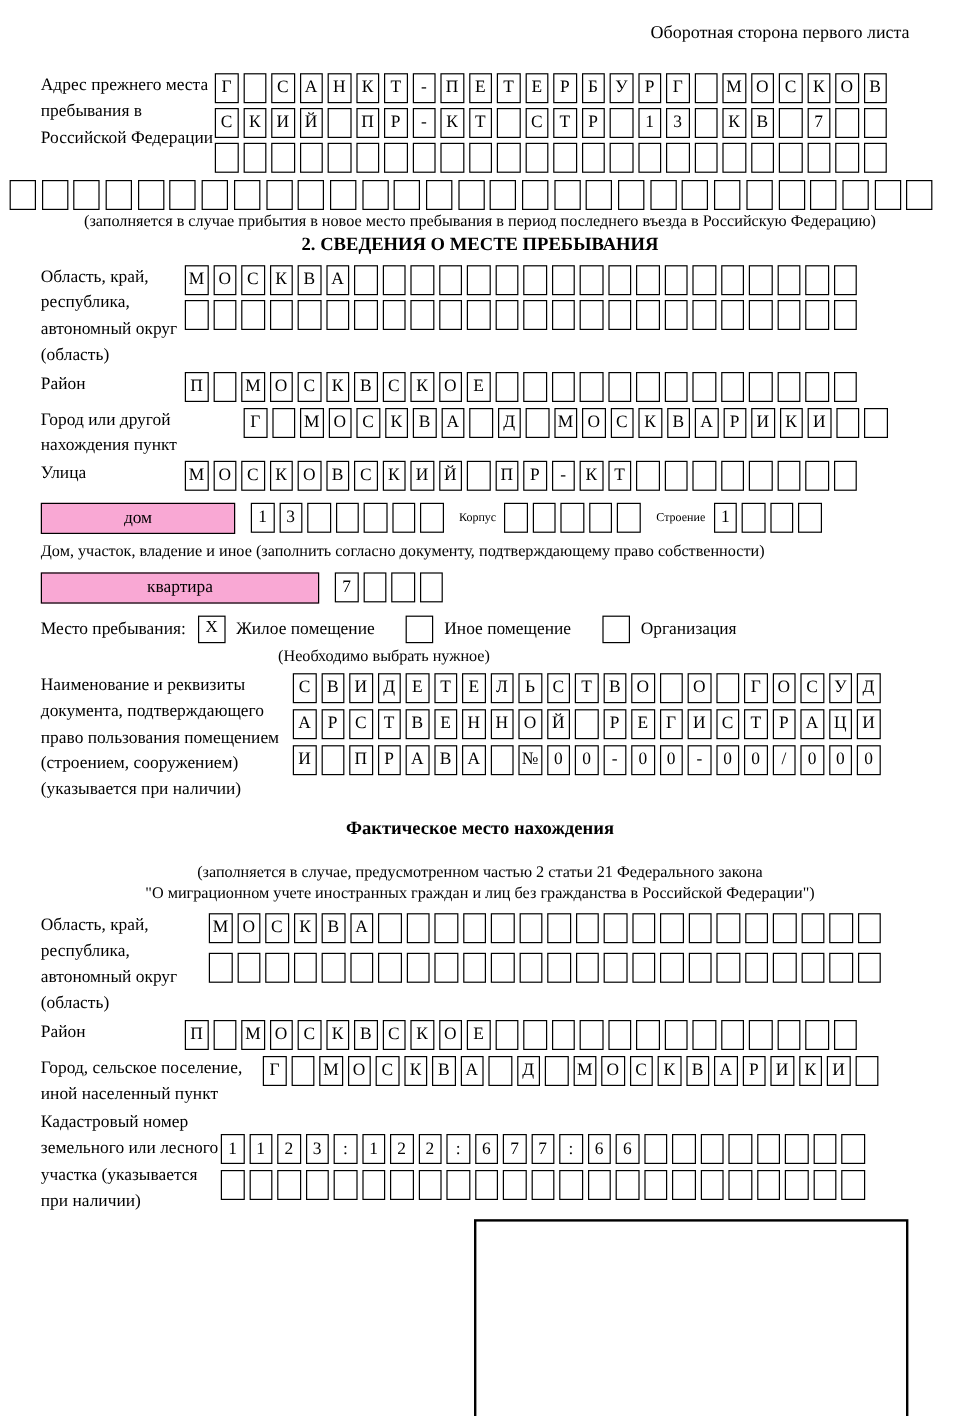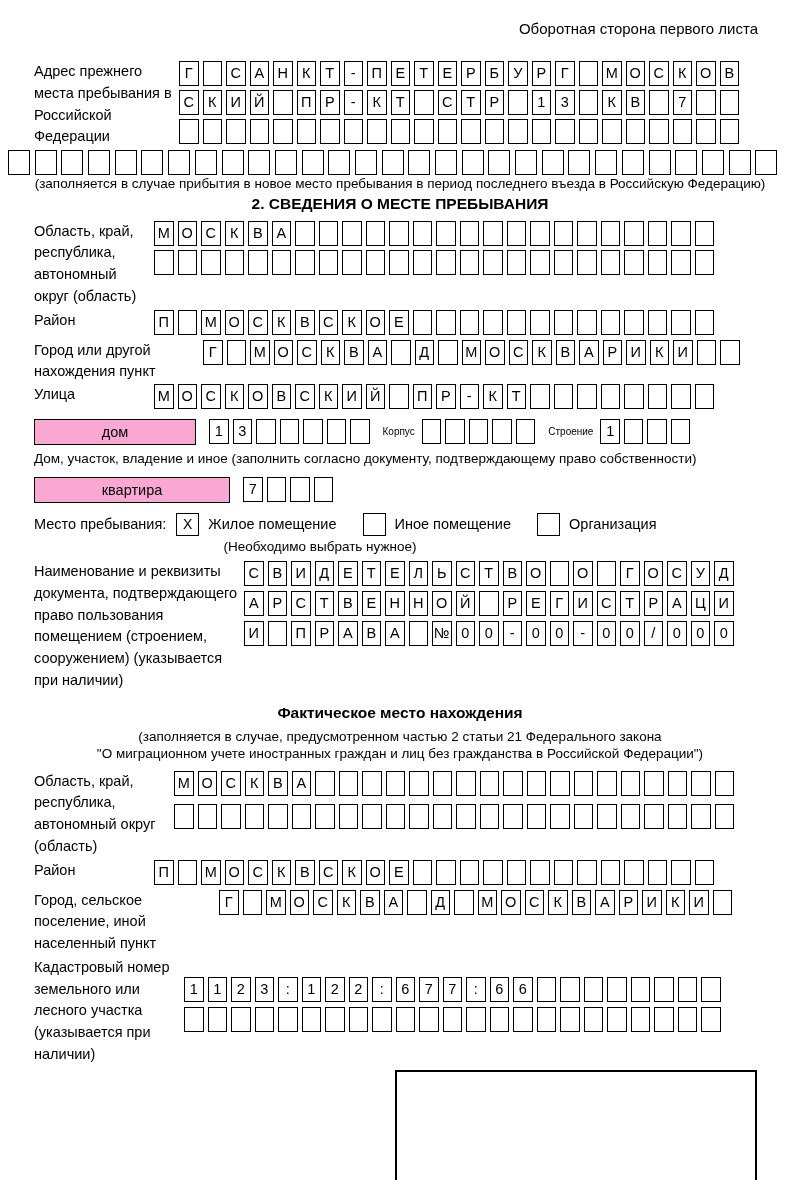--- a/index.html
+++ b/index.html
@@ -1,20 +1,20 @@
 <!DOCTYPE html>
 <html><head>
 <meta charset="utf-8">
 <style>
   html,body{margin:0;padding:0;background:#fff;}
   .page{
     position:relative;
     width:800px;height:1180px;
     background:#fff;color:#000;
-    font-family:Liberation Sans, sans-serif;
+    font-family:Liberation Serif, serif;
     overflow:hidden;
   }
   .backnote{padding:20px 42px 0 0;text-align:right;font-size:15px;}
   .field{display:flex;align-items:flex-start;margin-left:34px;}
   .flabel{font-size:14.5px;line-height:1.5;flex:0 0 auto;}
   .w145{width:145px;}
   .w120{width:120px;}
   .w140{width:140px;}
   .w150{width:150px;}
   .w185{width:185px;}
@@ -31,32 +31,32 @@
   .caption{font-size:13.5px;line-height:1.3;}
   .center{text-align:center;}
   .sec-title{font-weight:bold;font-size:15.5px;text-align:center;margin-top:2px;}
   .mt{margin-top:8px;}
   .houserow{display:flex;align-items:flex-start;margin:6px 0 2px 34px;}
   .widebox{
     box-sizing:border-box;display:inline-flex;align-items:center;justify-content:center;
     height:26px;border:1.7px solid #000;font-size:14.5px;background:#f9a8d4;
   }
   .w-dom{width:162px;margin-right:13px;}
-  .w-kv{width:196px;margin-right:13px;}
+  .w-kv{width:232px;margin-right:13px;}
   .inline-label{font-size:10px;line-height:26px;margin:0 7px 0 9px;}
   .cap-indent{margin:1px 0 4px 34px;}
   .stayrow{display:flex;align-items:center;margin:7px 0 2px 34px;font-size:14.5px;}
   .checkbox{
     box-sizing:border-box;display:inline-flex;align-items:center;justify-content:center;
     width:23px;height:23px;border:1.7px solid #000;font-size:14px;background:#fff;
   }
   .opt-label{margin:0 26px 0 9px;}
   .stay-label{margin-right:10px;}
   .stay-caption{margin:2px 0 6px 170px;width:300px;text-align:center;}
-  .actual-captions{margin-top:6px;}
+  .actual-captions{margin-top:18px;}
   .stamp-box{
     box-sizing:border-box;width:362px;height:173px;border:2px solid #000;
     margin:4px 0 0 395px;background:#fff;
   }
 </style>
 </head>
 <body>
 
 <div class="page">
 

